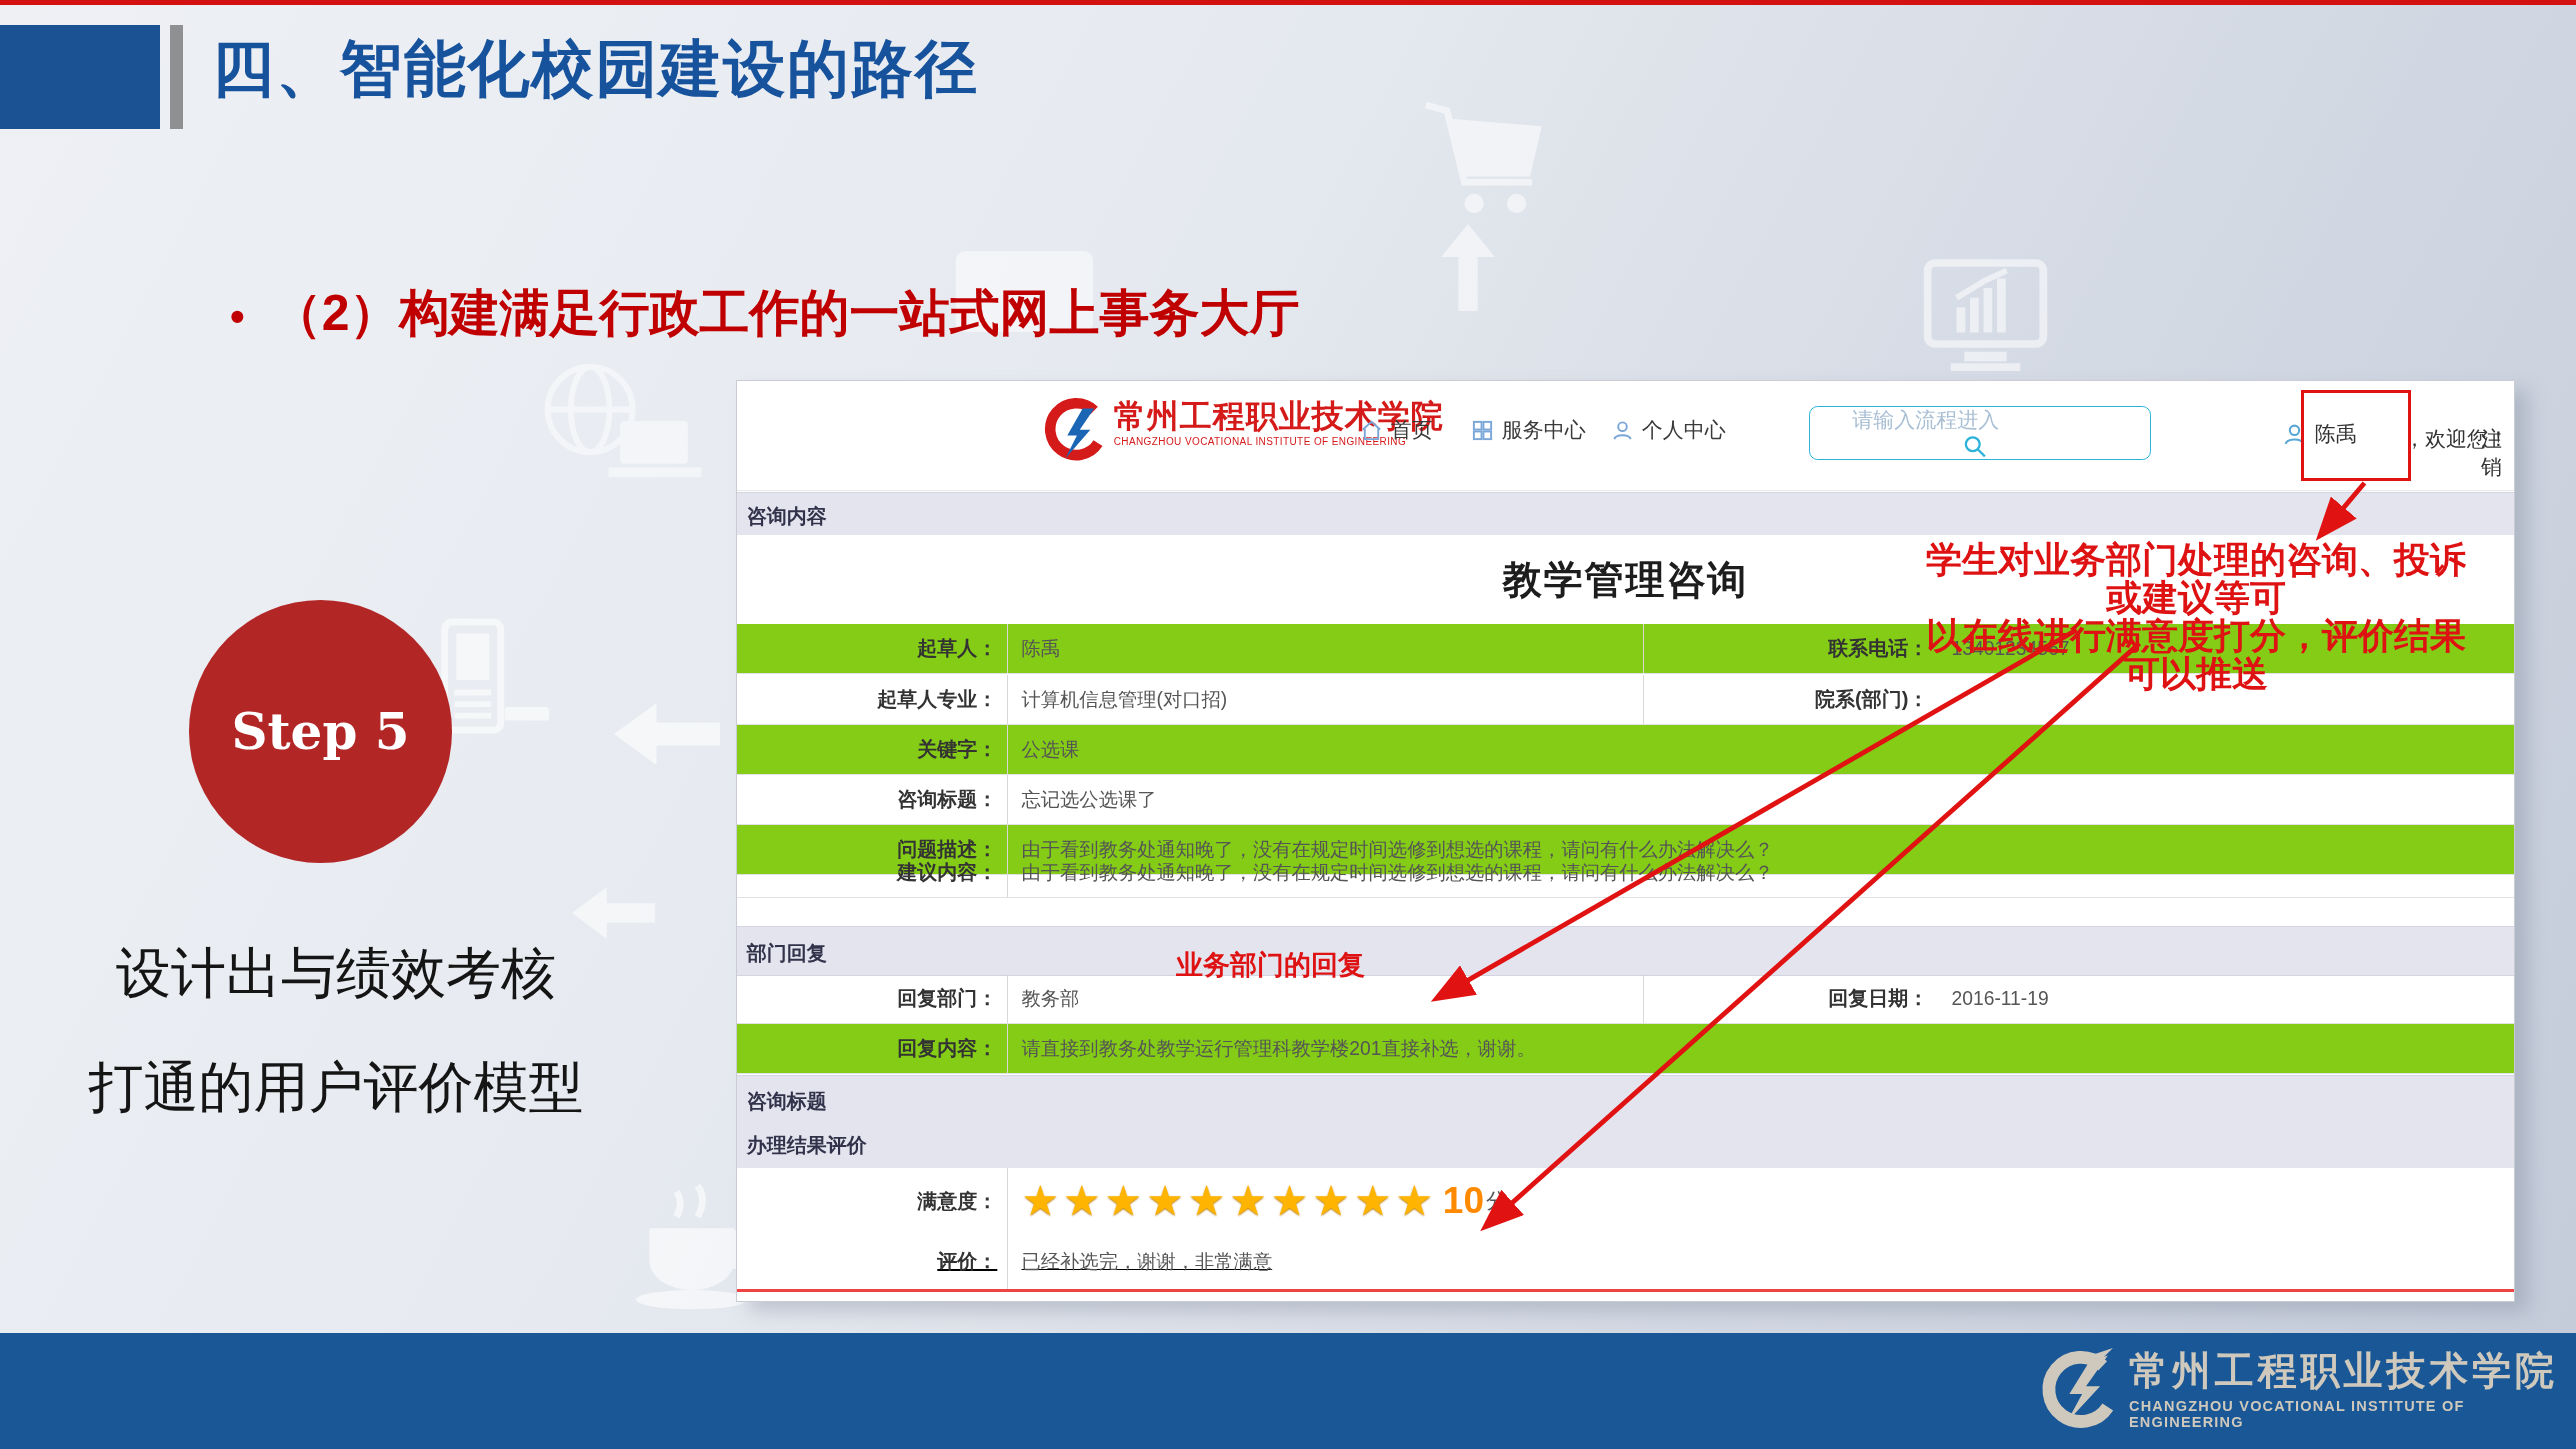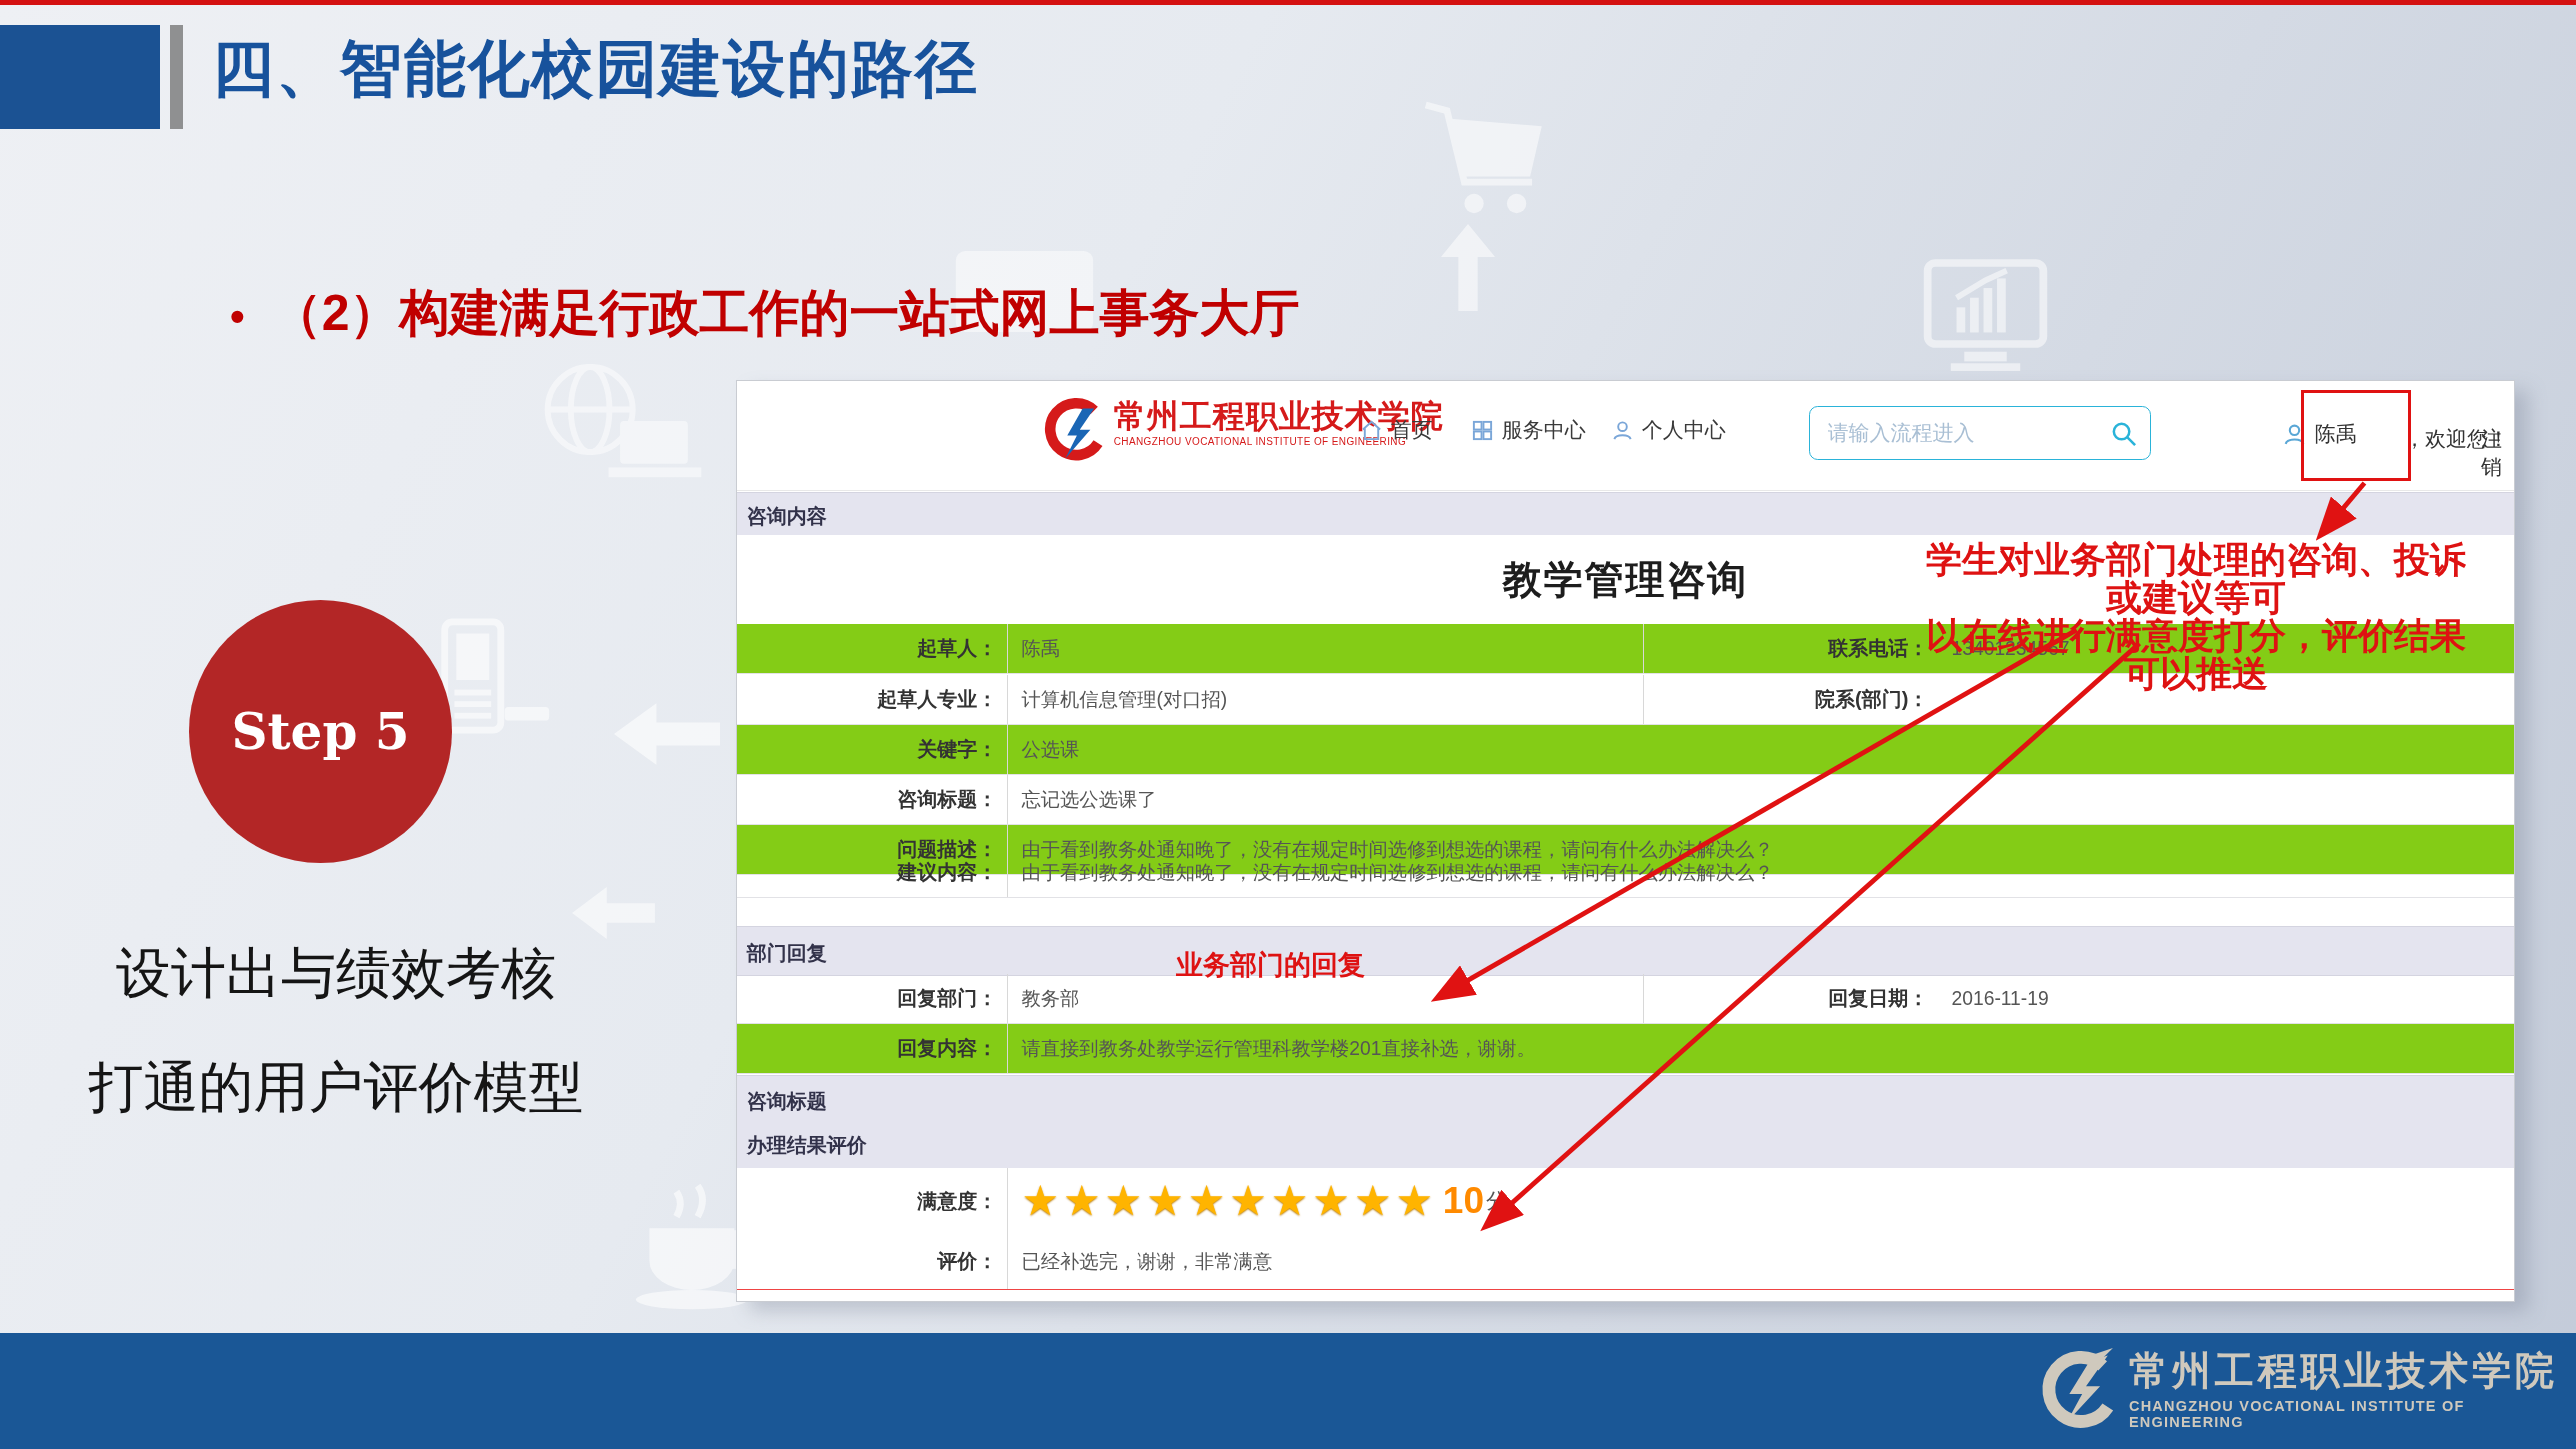--- a/index.html
+++ b/index.html
@@ -33,21 +33,21 @@
   .panel{left:736px;top:380px;width:1777px;height:920px;background:#fff;border:1px solid #c9ccd2;
          box-shadow:13.5px 9.7px 17.4px rgba(120,130,150,.35);font-family:"Liberation Sans",sans-serif;}
   .ws-header{position:absolute;left:0;top:0;width:100%;height:109px;background:#fff;border-bottom:1px solid #e8e8e8;}
   .ws-logo{position:absolute;left:307px;top:15.5px;display:flex;align-items:flex-start;}
   .ws-logo-text{margin-left:9.7px;}
   .ws-logo-cn{font-family:"DejaVu Serif",serif;font-weight:bold;font-size:32px;color:#d51a1a;letter-spacing:1px;line-height:39px;}
   .ws-logo-en{font-size:10px;color:#d51a1a;letter-spacing:0.4px;}
   .nav-item{position:absolute;top:35px;display:flex;align-items:center;font-size:21px;color:#3a3a3a;cursor:pointer;}
   .nav-item svg{margin-right:7.7px;}
   .ws-search{position:absolute;left:1072px;top:25px;width:340px;height:52px;border:1.9px solid #2ab3d9;border-radius:8.7px;
-             display:flex;align-items:center;background:#fff;}
+             display:flex;align-items:center;background:#fff;flex-direction:column;}
   .ws-search input{border:none;outline:none;flex:1;margin-left:15.5px;font-size:21px;color:#3a5a78;background:transparent;}
   .ws-search input::placeholder{color:#a9bfd4;}
   .ws-user{position:absolute;left:1545px;top:39px;display:flex;align-items:center;font-size:21px;color:#333;}
   .ws-user .uname{margin-left:7.7px;}
   .ws-welcome{position:absolute;left:1667px;top:44px;font-size:21px;color:#333;}
   .ws-logout{position:absolute;left:1744px;top:44px;font-size:21px;color:#333;cursor:pointer;}
 
   .band{position:absolute;left:0;width:100%;background:#e4e4ef;border-top:1px solid #d4d4e0;border-bottom:1px solid #d4d4e0;
         color:#32324a;font-weight:bold;font-size:20px;}
   .band .band-label{position:absolute;left:9.7px;}
@@ -71,21 +71,21 @@
   .flabel{justify-content:flex-end;padding-right:9.7px;font-weight:bold;font-size:20px;color:#333;border-right:1px solid #d8d8d8;}
   .flabel2{justify-content:flex-end;padding-right:9.7px;font-weight:bold;font-size:20px;color:#333;border-left:1px solid #d8d8d8;}
   .fvalue{padding-left:13.5px;font-size:19.3px;color:#555;}
 
   .row-rating{position:absolute;left:0;top:787px;width:100%;height:66px;display:grid;grid-template-columns:271px 1fr;
               background:#fff;border-bottom:1px solid #e2e2e6;}
   .stars{font-size:42px;letter-spacing:3.9px;color:#ffb400;text-shadow:0 1px 1.9px #b97c08;line-height:58px;}
   .score{font-size:37px;font-weight:bold;color:#ff8a00;margin-left:5.8px;}
   .score-unit{font-size:21px;color:#555;margin-left:1.9px;}
   .row-eval{position:absolute;left:0;top:853px;width:100%;height:55px;display:grid;grid-template-columns:271px 1fr;
-            background:#fff;border-bottom:1px solid #ef4444;}
+            background:#fff;border-bottom:3px solid #ef4444;text-decoration:underline;}
 
   
   .red-note{left:1917px;top:541px;width:558px;text-align:center;color:#de1212;font-weight:bold;font-size:36px;line-height:38px;}
   .red-reply-note{left:1176px;top:947px;color:#de1212;font-weight:bold;font-size:27px;}
   .red-user-box{left:2301px;top:390px;width:104px;height:85px;border:3.9px solid #e01212;}
   .arrows{left:0;top:0;width:2576px;height:1450px;pointer-events:none;}
 
   
   .footer{left:0;top:1333px;width:100%;height:117px;background:#1a5796;}
   .footer-logo{position:absolute;left:2036px;top:11.6px;display:flex;align-items:flex-start;}

